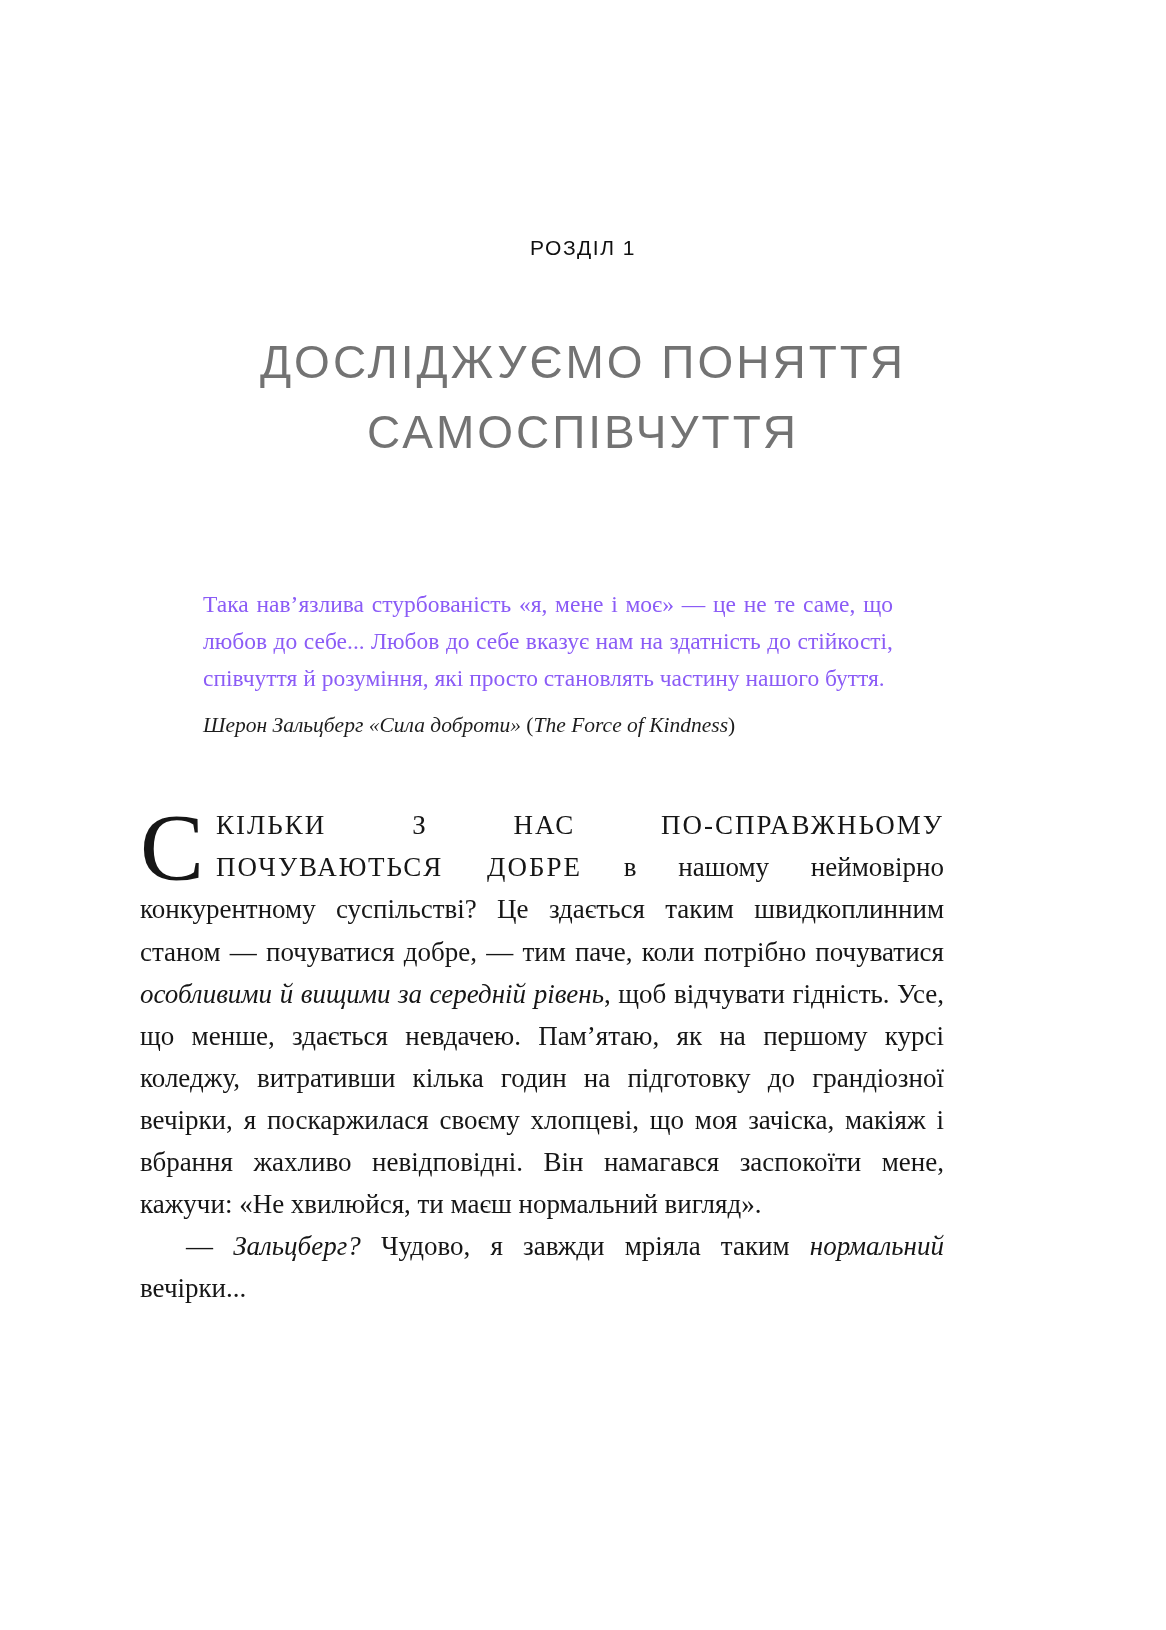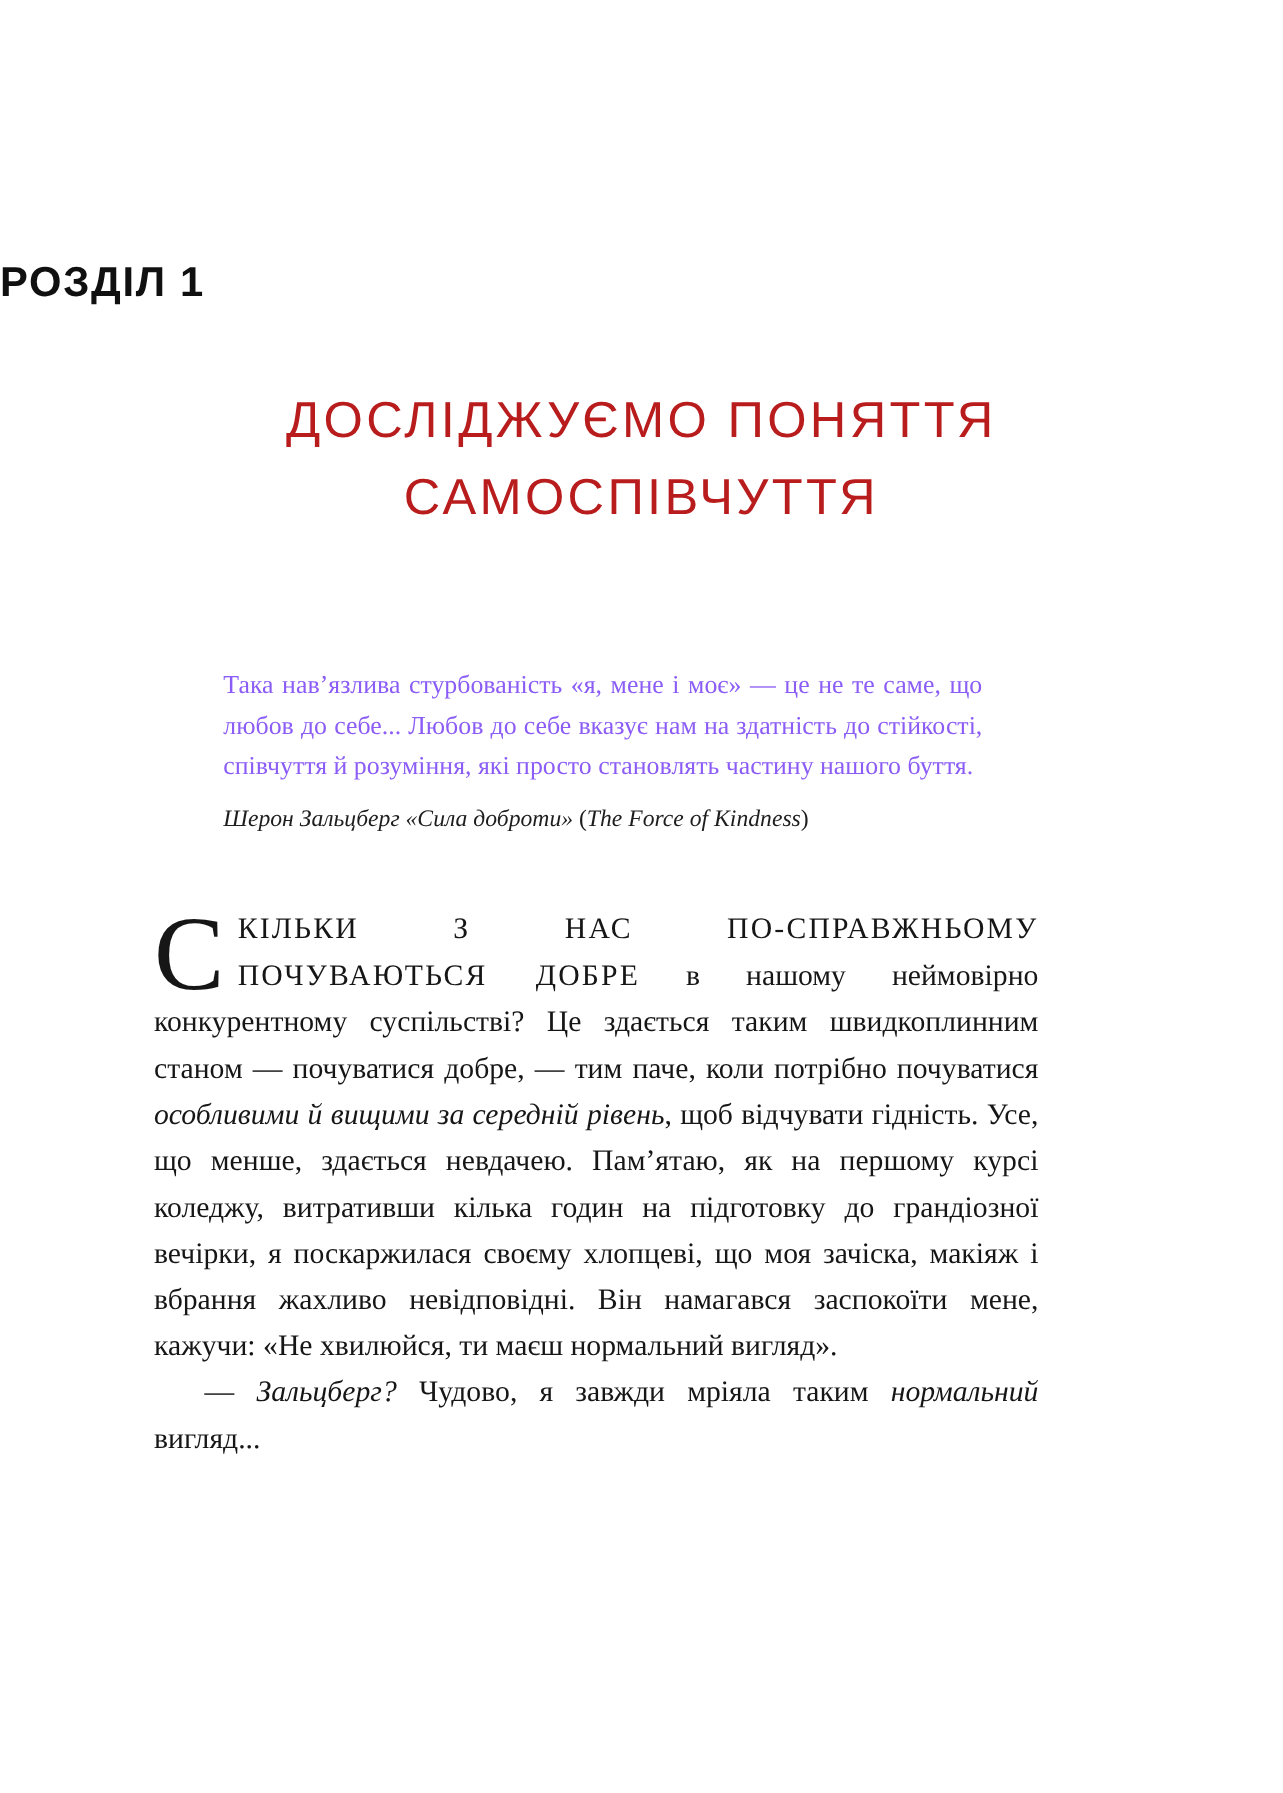--- a/index.html
+++ b/index.html
@@ -13,35 +13,36 @@
     height: 1630px;
     margin: 0 auto;
     background: #ffffff;
     box-sizing: border-box;
     font-family: "Liberation Serif", serif;
     color: #1b1b1b;
     overflow: hidden;
   }
   .chapter-label {
     padding-top: 236px;
+    text-align: center;
     font-family: "Liberation Sans", sans-serif;
-    font-weight: 700;
-    font-size: 38px;
+    font-weight: 400;
+    font-size: 21px;
     letter-spacing: 1.5px;
     color: #101010;
   }
   .chapter-title {
     margin: 68px 0 0 0;
     text-align: center;
     font-family: "Liberation Sans", sans-serif;
     font-weight: 300;
     font-size: 46px;
     line-height: 1.52;
     letter-spacing: 3px;
-    color: #b91c1c;
+    color: #737373;
   }
   .epigraph {
     margin: 118px 0 0 203px;
   }
   .epigraph-text {
     width: 690px;
     margin: 0;
     font-size: 23.5px;
     line-height: 1.58;
     text-align: justify;
@@ -101,18 +102,18 @@
     </p>
   </div>
 
   <div class="body-text">
 
     <p class="para">
       <span class="dropcap">С</span><span class="caps">КІЛЬКИ З НАС ПО-СПРАВЖНЬОМУ ПОЧУВАЮТЬСЯ ДОБРЕ</span><span> в нашому неймовірно конкурентному суспільстві? Це здається таким швидкоплинним станом — почуватися добре, — тим паче, коли потрібно почуватися </span><span class="it">особливими й вищими за середній рівень</span><span>, щоб відчувати гідність. Усе, що менше, здається невдачею. Пам’ятаю, як на першому курсі коледжу, витративши кілька годин на підготовку до грандіозної вечірки, я поскаржилася своєму хлопцеві, що моя зачіска, макіяж і вбрання жахливо невідповідні. Він намагався заспокоїти мене, кажучи: «Не хвилюйся, ти маєш нормальний вигляд».</span>
     </p>
 
     <p class="para">
-      <span>— </span><span class="it">Зальцберг?</span><span> Чудово, я завжди мріяла таким </span><span class="it">нормальний</span><span> вигляд...</span>
+      <span>— </span><span class="it">Зальцберг?</span><span> Чудово, я завжди мріяла таким </span><span class="it">нормальний</span><span> вечірки...</span>
     </p>
 
   </div>
 
 </div>
 
 </body></html>

